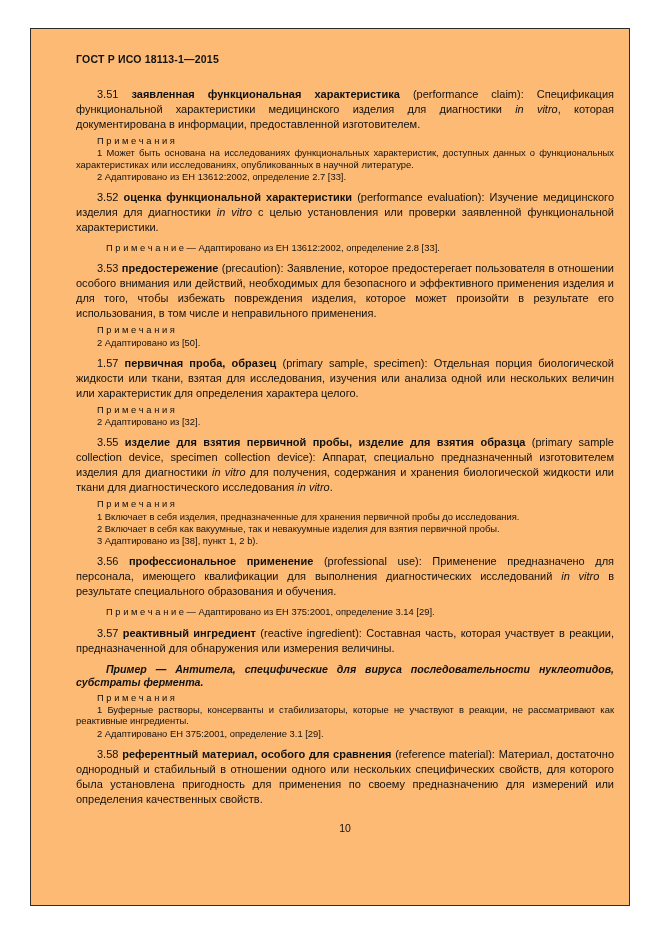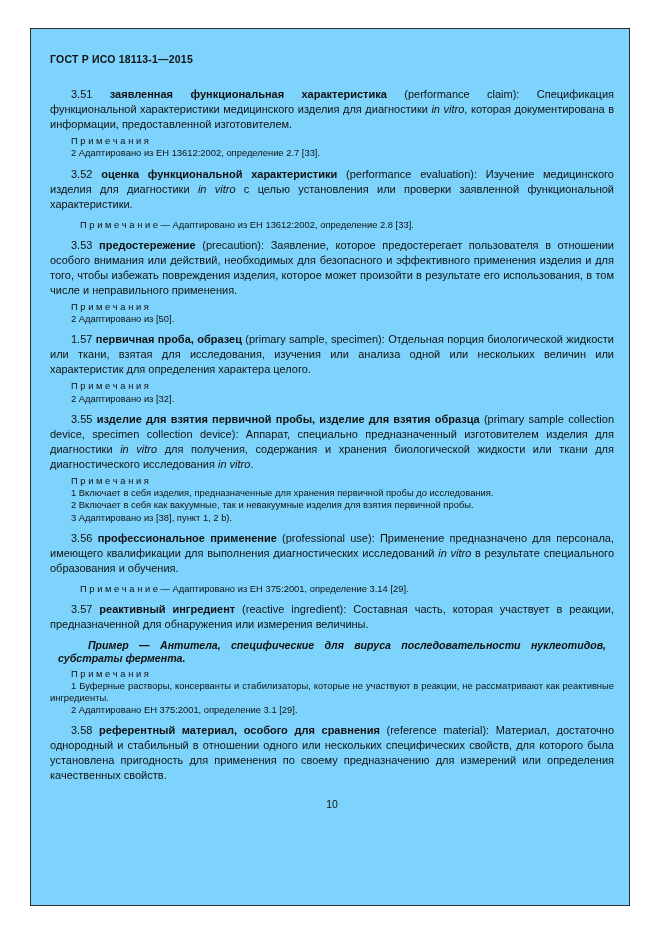--- a/index.html
+++ b/index.html
@@ -10,24 +10,24 @@
     color: #111111;
     font-family: "Liberation Sans", sans-serif;
     position: relative;
     overflow: hidden;
   }
   .frame {
     position: absolute;
     left: 30px; top: 28px;
     width: 600px; height: 878px;
     border: 1.2px solid #2b2b2b;
-    padding: 24px 15px 0 19px;
+    padding: 24px 15px 0 45px;
     display: flex;
     flex-direction: column;
-    background: #7dd3fc;
+    background: #fdba74;
   }
   .header {
     font-size: 10.5px;
     font-weight: bold;
     letter-spacing: 0.2px;
     margin: 0 0 14px 0;
   }
   .doc-body { flex: 0 0 auto; }
   .blk { margin: 0; }
   .b { font-weight: bold; }
@@ -58,37 +58,38 @@
     text-indent: 30px;
     margin: 7px 0 2px;
   }
   .example {
     font-size: 10.6px;
     line-height: 13px;
     font-weight: bold;
     font-style: italic;
     text-align: justify;
     text-indent: 30px;
-    margin: 7px 8px 2px;
+    margin: 7px 0 2px;
   }
   .pagenum {
     font-size: 10.5px;
     margin-top: 13px;
     text-align: center;
   }
 </style>
 </head>
 <body>
 
 <div class="frame">
   <div class="header">ГОСТ Р ИСО 18113-1—2015</div>
 
   <div class="doc-body">
       <p class="blk term"><span>3.51 </span><span class="b">заявленная функциональная характеристика</span><span> (performance claim): Спецификация функциональной характеристики медицинского изделия для диагностики </span><span class="i">in vitro</span><span>, которая документирована в информации, предоставленной изготовителем.</span></p>
       <p class="blk notes-heading"><span>П р и м е ч а н и я</span></p>
+      <p class="blk note"><span>1 Может быть основана на исследованиях функциональных характеристик, доступных данных о функциональных характеристиках или исследованиях, опубликованных в научной литературе.</span></p>
       <p class="blk note"><span>2 Адаптировано из ЕН 13612:2002, определение 2.7 [33].</span></p>
       <p class="blk term"><span>3.52 </span><span class="b">оценка функциональной характеристики</span><span> (performance evaluation): Изучение медицинского изделия для диагностики </span><span class="i">in vitro</span><span> с целью установления или проверки заявленной функциональной характеристики.</span></p>
       <p class="blk note-single"><span>П р и м е ч а н и е —  Адаптировано из ЕН 13612:2002, определение 2.8 [33].</span></p>
       <p class="blk term"><span>3.53 </span><span class="b">предостережение</span><span> (precaution): Заявление, которое предостерегает пользователя в отношении особого внимания или действий, необходимых для безопасного и эффективного применения изделия и для того, чтобы избежать повреждения изделия, которое может произойти в результате его использования, в том числе и неправильного применения.</span></p>
       <p class="blk notes-heading"><span>П р и м е ч а н и я</span></p>
       <p class="blk note"><span>2 Адаптировано из [50].</span></p>
       <p class="blk term"><span>1.57 </span><span class="b">первичная проба, образец</span><span> (primary sample, specimen): Отдельная порция биологической жидкости или ткани, взятая для исследования, изучения или анализа одной или нескольких величин или характеристик для определения характера целого.</span></p>
       <p class="blk notes-heading"><span>П р и м е ч а н и я</span></p>
       <p class="blk note"><span>2 Адаптировано из [32].</span></p>
       <p class="blk term"><span>3.55 </span><span class="b">изделие для взятия первичной пробы, изделие для взятия образца</span><span> (primary sample collection device, specimen collection device): Аппарат, специально предназначенный изготовителем изделия для диагностики </span><span class="i">in vitro</span><span> для получения, содержания и хранения биологической жидкости или ткани для диагностического исследования </span><span class="i">in vitro</span><span>.</span></p>

